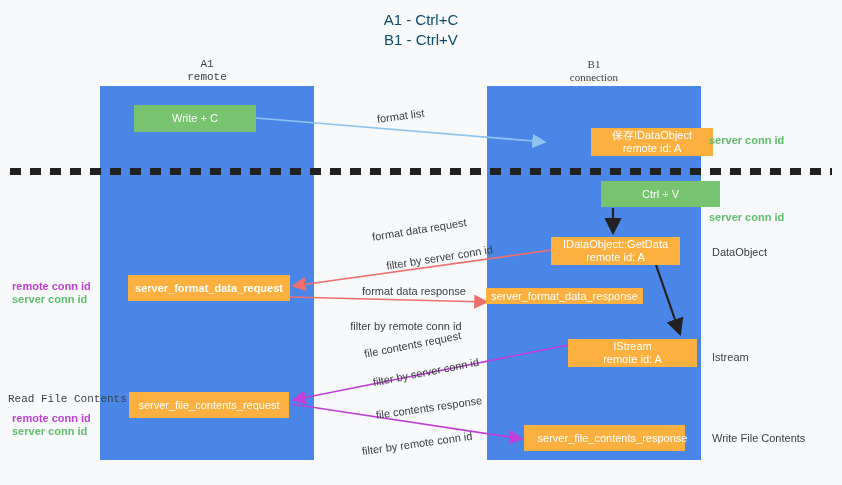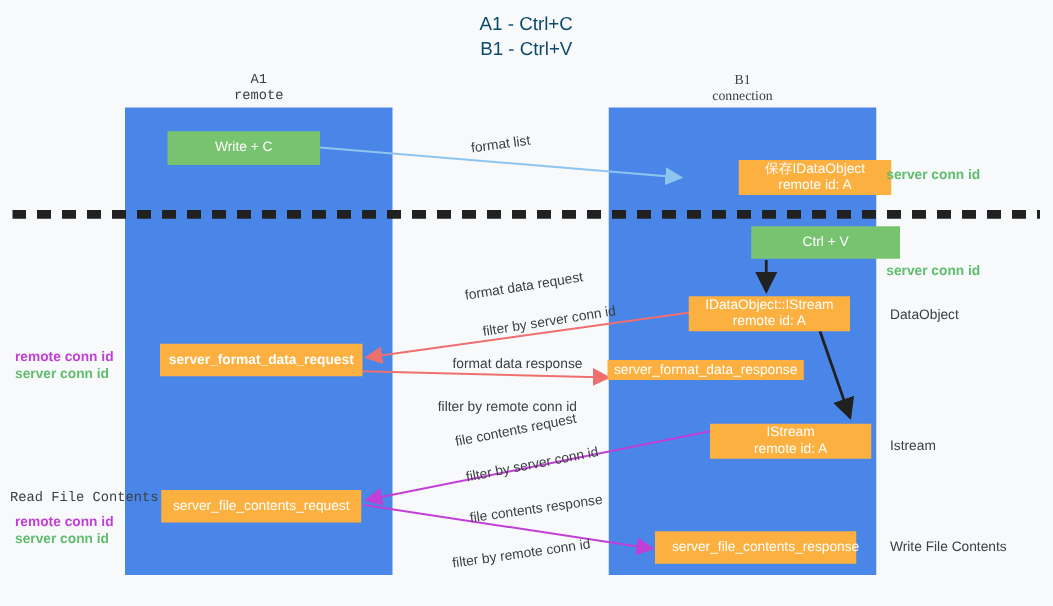--- a/index.html
+++ b/index.html
@@ -106,21 +106,21 @@
 
   <div class="divider"></div>
 
   <div class="box green" style="left:134px;top:105px;width:122px;height:27px;">Write + C</div>
 
   <div class="box orange" style="left:551px;top:128px;width:122px;height:28px;margin-left:40px;">保存IDataObject
 remote id: A</div>
 
   <div class="box green" style="left:553px;top:181px;width:119px;height:26px;margin-left:48px;">Ctrl + V</div>
 
-  <div class="box orange" style="left:551px;top:237px;width:129px;height:28px;">IDataObject::IStream
+  <div class="box orange" style="left:551px;top:237px;width:129px;height:28px;">IDataObject::GetData
 remote id: A</div>
 
   <div class="box orange" style="left:128px;top:275px;width:162px;height:26px;font-weight:bold;">server_format_data_request</div>
 
   <div class="box orange" style="left:486px;top:288px;width:157px;height:16px;">server_format_data_response</div>
 
   <div class="box orange" style="left:568px;top:339px;width:129px;height:28px;">IStream
 remote id: A</div>
 
   <div class="box orange" style="left:129px;top:392px;width:160px;height:26px;">server_file_contents_request</div>

